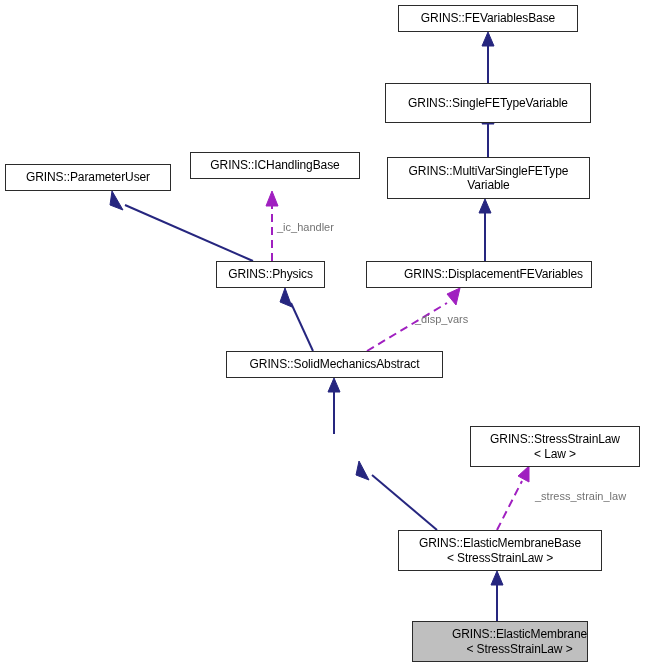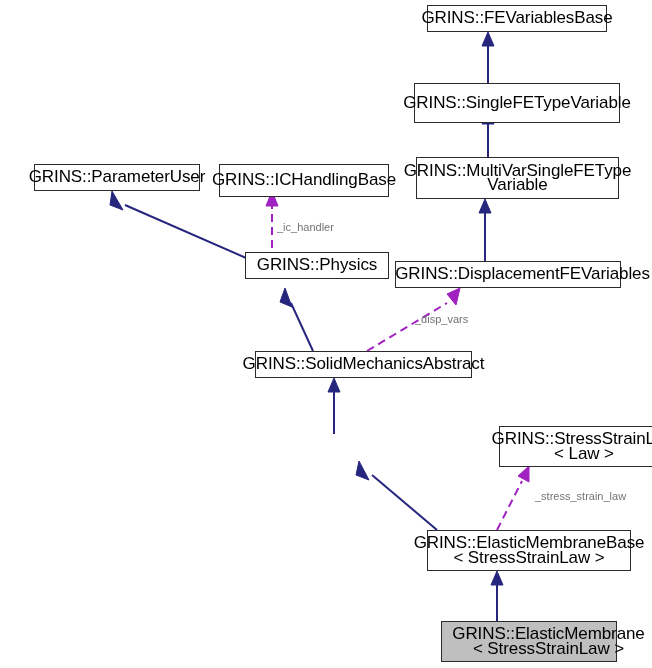--- a/index.html
+++ b/index.html
@@ -21,30 +21,29 @@
     top: 0;
     width: 652px;
     height: 668px;
   }
   .node {
     position: absolute;
     box-sizing: border-box;
     border: 1px solid #2b2b2b;
     background: #ffffff;
     color: #000000;
-    font-size: 17px;
+    font-size: 12px;
     line-height: 14.5px;
     text-align: center;
     display: flex;
     align-items: center;
     justify-content: center;
     white-space: pre-line;
     letter-spacing: -0.1px;
     z-index: 2;
-    margin-left: 29px;
   }
   .node.highlight {
     background: #bfbfbf;
     border: 1px solid #2b2b2b;
   }
   .edge-label {
     position: absolute;
     font-size: 11px;
     line-height: 14px;
     color: #737373;
@@ -117,23 +116,23 @@
 
   <div class="node" style="left:398px; top:5px; width:180px; height:27px;">GRINS::FEVariablesBase</div>
 
   <div class="node" style="left:385px; top:83px; width:206px; height:40px;">GRINS::SingleFETypeVariable</div>
 
   <div class="node" style="left:387px; top:157px; width:203px; height:42px;">GRINS::MultiVarSingleFEType
 Variable</div>
 
   <div class="node" style="left:5px; top:164px; width:166px; height:27px;">GRINS::ParameterUser</div>
 
-  <div class="node" style="left:190px; top:164px; width:170px; height:33px;">GRINS::ICHandlingBase</div>
+  <div class="node" style="left:190px; top:152px; width:170px; height:27px;">GRINS::ICHandlingBase</div>
 
-  <div class="node" style="left:216px; top:252px; width:144px; height:27px;">GRINS::Physics</div>
+  <div class="node" style="left:216px; top:261px; width:109px; height:27px;">GRINS::Physics</div>
 
   <div class="node" style="left:366px; top:261px; width:226px; height:27px;padding-left:29px;">GRINS::DisplacementFEVariables</div>
 
   <div class="node" style="left:226px; top:351px; width:217px; height:27px;">GRINS::SolidMechanicsAbstract</div>
 
 
   <div class="node" style="left:470px; top:426px; width:170px; height:41px;">GRINS::StressStrainLaw
 &lt; Law &gt;</div>
 
   <div class="node" style="left:398px; top:530px; width:204px; height:41px;">GRINS::ElasticMembraneBase

